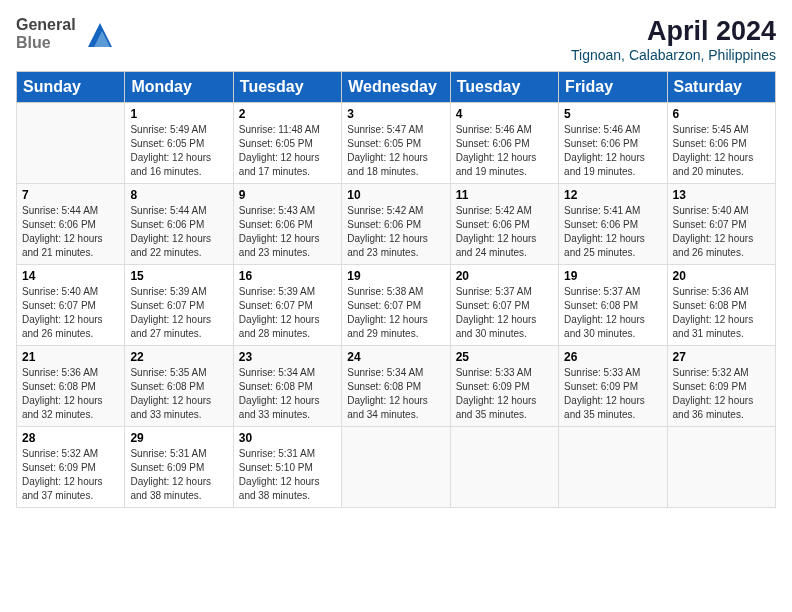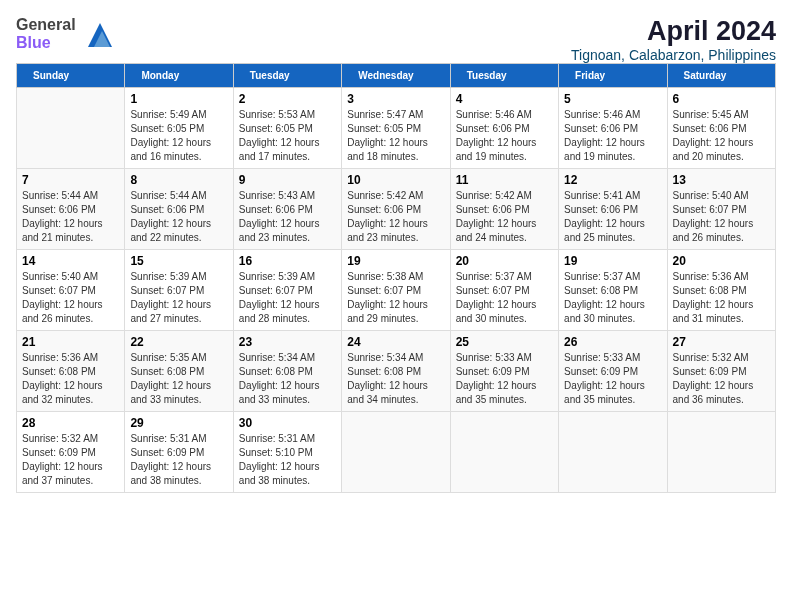--- a/index.html
+++ b/index.html
@@ -7,20 +7,21 @@
       font-family: Arial, sans-serif;
       background: #fff;
       width: 792px;
       min-height: 612px;
       padding: 16px;
     }
     .header {
       display: flex;
       justify-content: space-between;
       align-items: flex-start;
+      margin-bottom: 8px;
     }
     .logo {
       display: flex;
       align-items: center;
     }
     .title-block { text-align: right; }
     .month-title {
       font-size: 27px;
       font-weight: bold;
       color: #1a1a2e;
@@ -31,22 +32,22 @@
     }
     table {
       width: 100%;
       border-collapse: collapse;
       font-size: 11px;
     }
     thead tr th {
       background-color: #1565c0;
       color: #fff;
       text-align: left;
-      padding: 6px 16px;
-      font-size: 10px;
+      padding: 6px 6px;
+      font-size: 16px;
       font-weight: bold;
       border: 1px solid #ccc;
     }
     tbody tr td {
       border: 1px solid #ddd;
       vertical-align: top;
       padding: 4px 5px;
       height: 80px;
       width: 14.28%;
       background: #fff;
@@ -70,21 +71,21 @@
   </style>
 </head>
 <body>
 
 <div class="header">
   <div class="logo">
     <div>
       <div style="display:flex;align-items:center;gap:4px;">
         <div>
           <div style="font-size:16px;font-weight:bold;color:#444;">General</div>
-          <div style="font-size:16px;font-weight:bold;color:#8b5cf6;">Blue</div>
+          <div style="font-size:16px;font-weight:bold;color:#737373;">Blue</div>
         </div>
         <svg width="36" height="30" viewBox="0 0 36 30">
           <polygon points="8,28 20,4 32,28" fill="#1565c0"></polygon>
           <polygon points="14,28 22,12 30,28" fill="#5b9bd5"></polygon>
         </svg>
       </div>
     </div>
   </div>
   <div class="title-block">
     <div class="month-title">April 2024</div>
@@ -106,21 +107,21 @@
   </thead>
   <tbody id="calendar-body">
   <tr>
         <td class="empty-cell"></td>
         <td>
           <div class="day-number">1</div>
           <div class="day-info"><span>Sunrise: 5:49 AM</span><br><span>Sunset: 6:05 PM</span><br><span>Daylight: 12 hours</span><br><span>and 16 minutes.</span></div>
         </td>
         <td>
           <div class="day-number">2</div>
-          <div class="day-info"><span>Sunrise: 5:53 AM</span><br><span>Sunset: 6:05 PM</span><br><span>Daylight: 12 hours</span><br><span>and 17 minutes.</span></div>
+          <div class="day-info"><span>Sunrise: 11:48 AM</span><br><span>Sunset: 6:05 PM</span><br><span>Daylight: 12 hours</span><br><span>and 17 minutes.</span></div>
         </td>
         <td>
           <div class="day-number">3</div>
           <div class="day-info"><span>Sunrise: 5:47 AM</span><br><span>Sunset: 6:05 PM</span><br><span>Daylight: 12 hours</span><br><span>and 18 minutes.</span></div>
         </td>
         <td>
           <div class="day-number">4</div>
           <div class="day-info"><span>Sunrise: 5:46 AM</span><br><span>Sunset: 6:06 PM</span><br><span>Daylight: 12 hours</span><br><span>and 19 minutes.</span></div>
         </td>
         <td>

